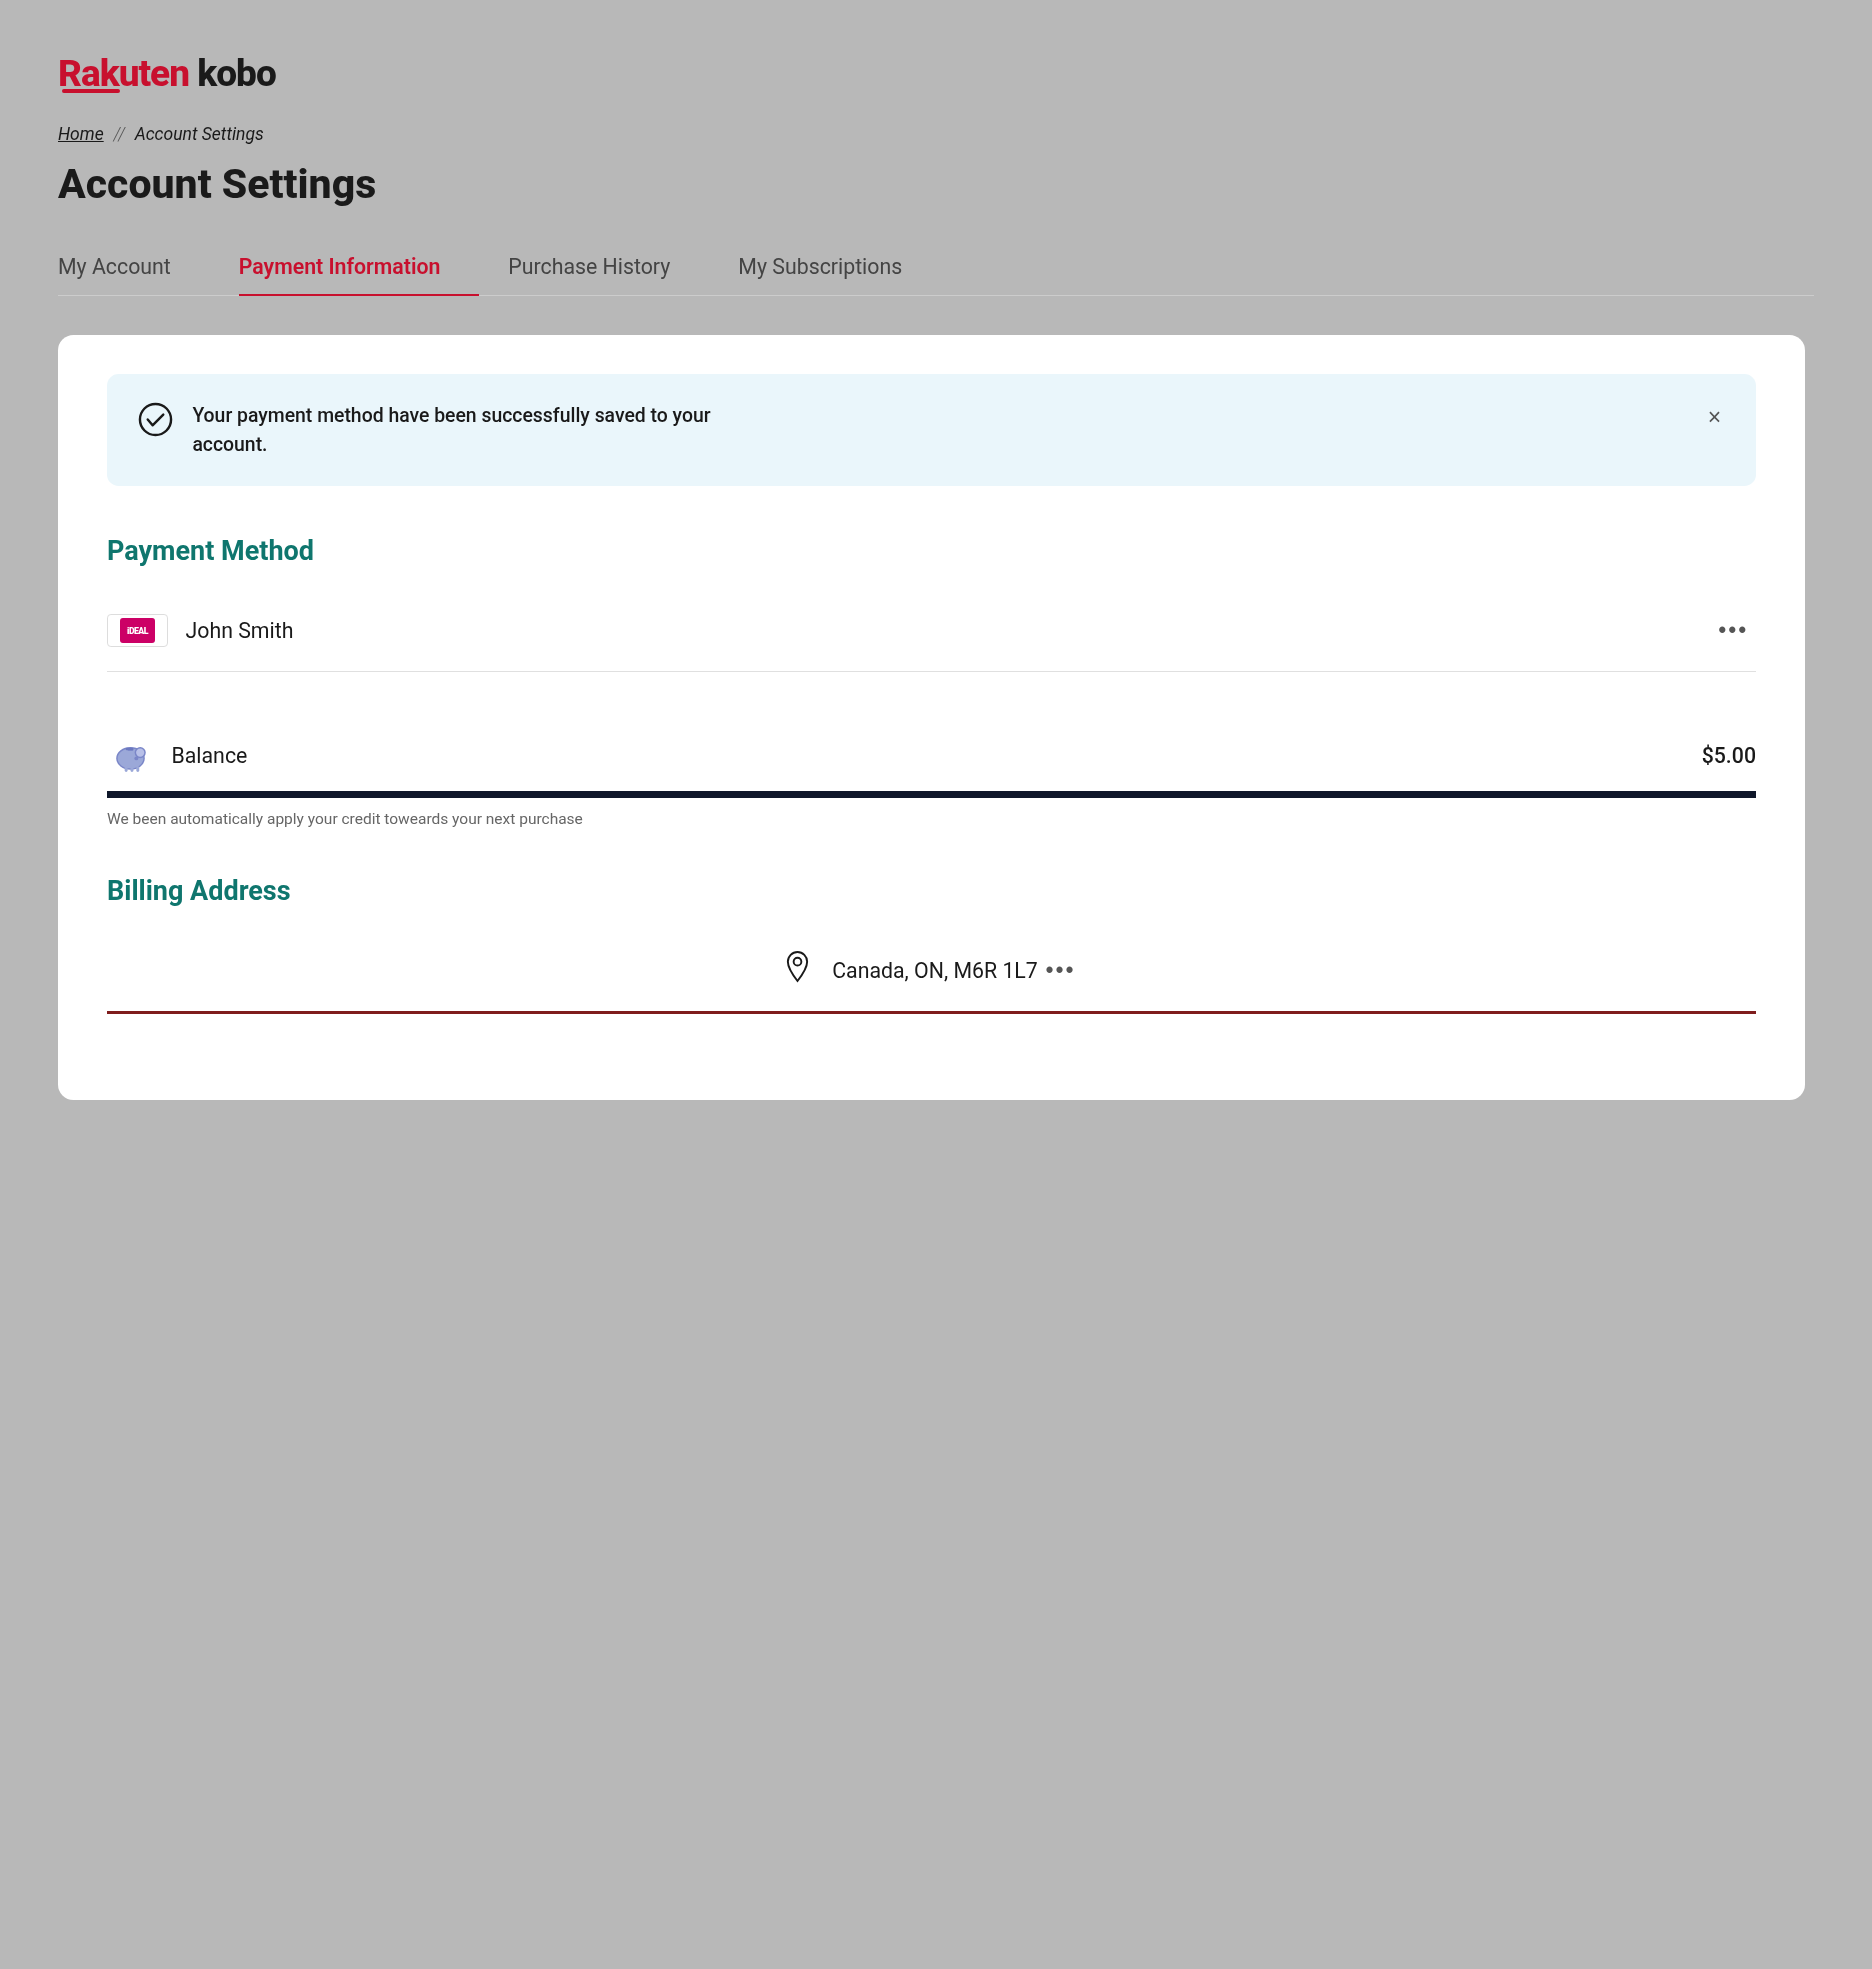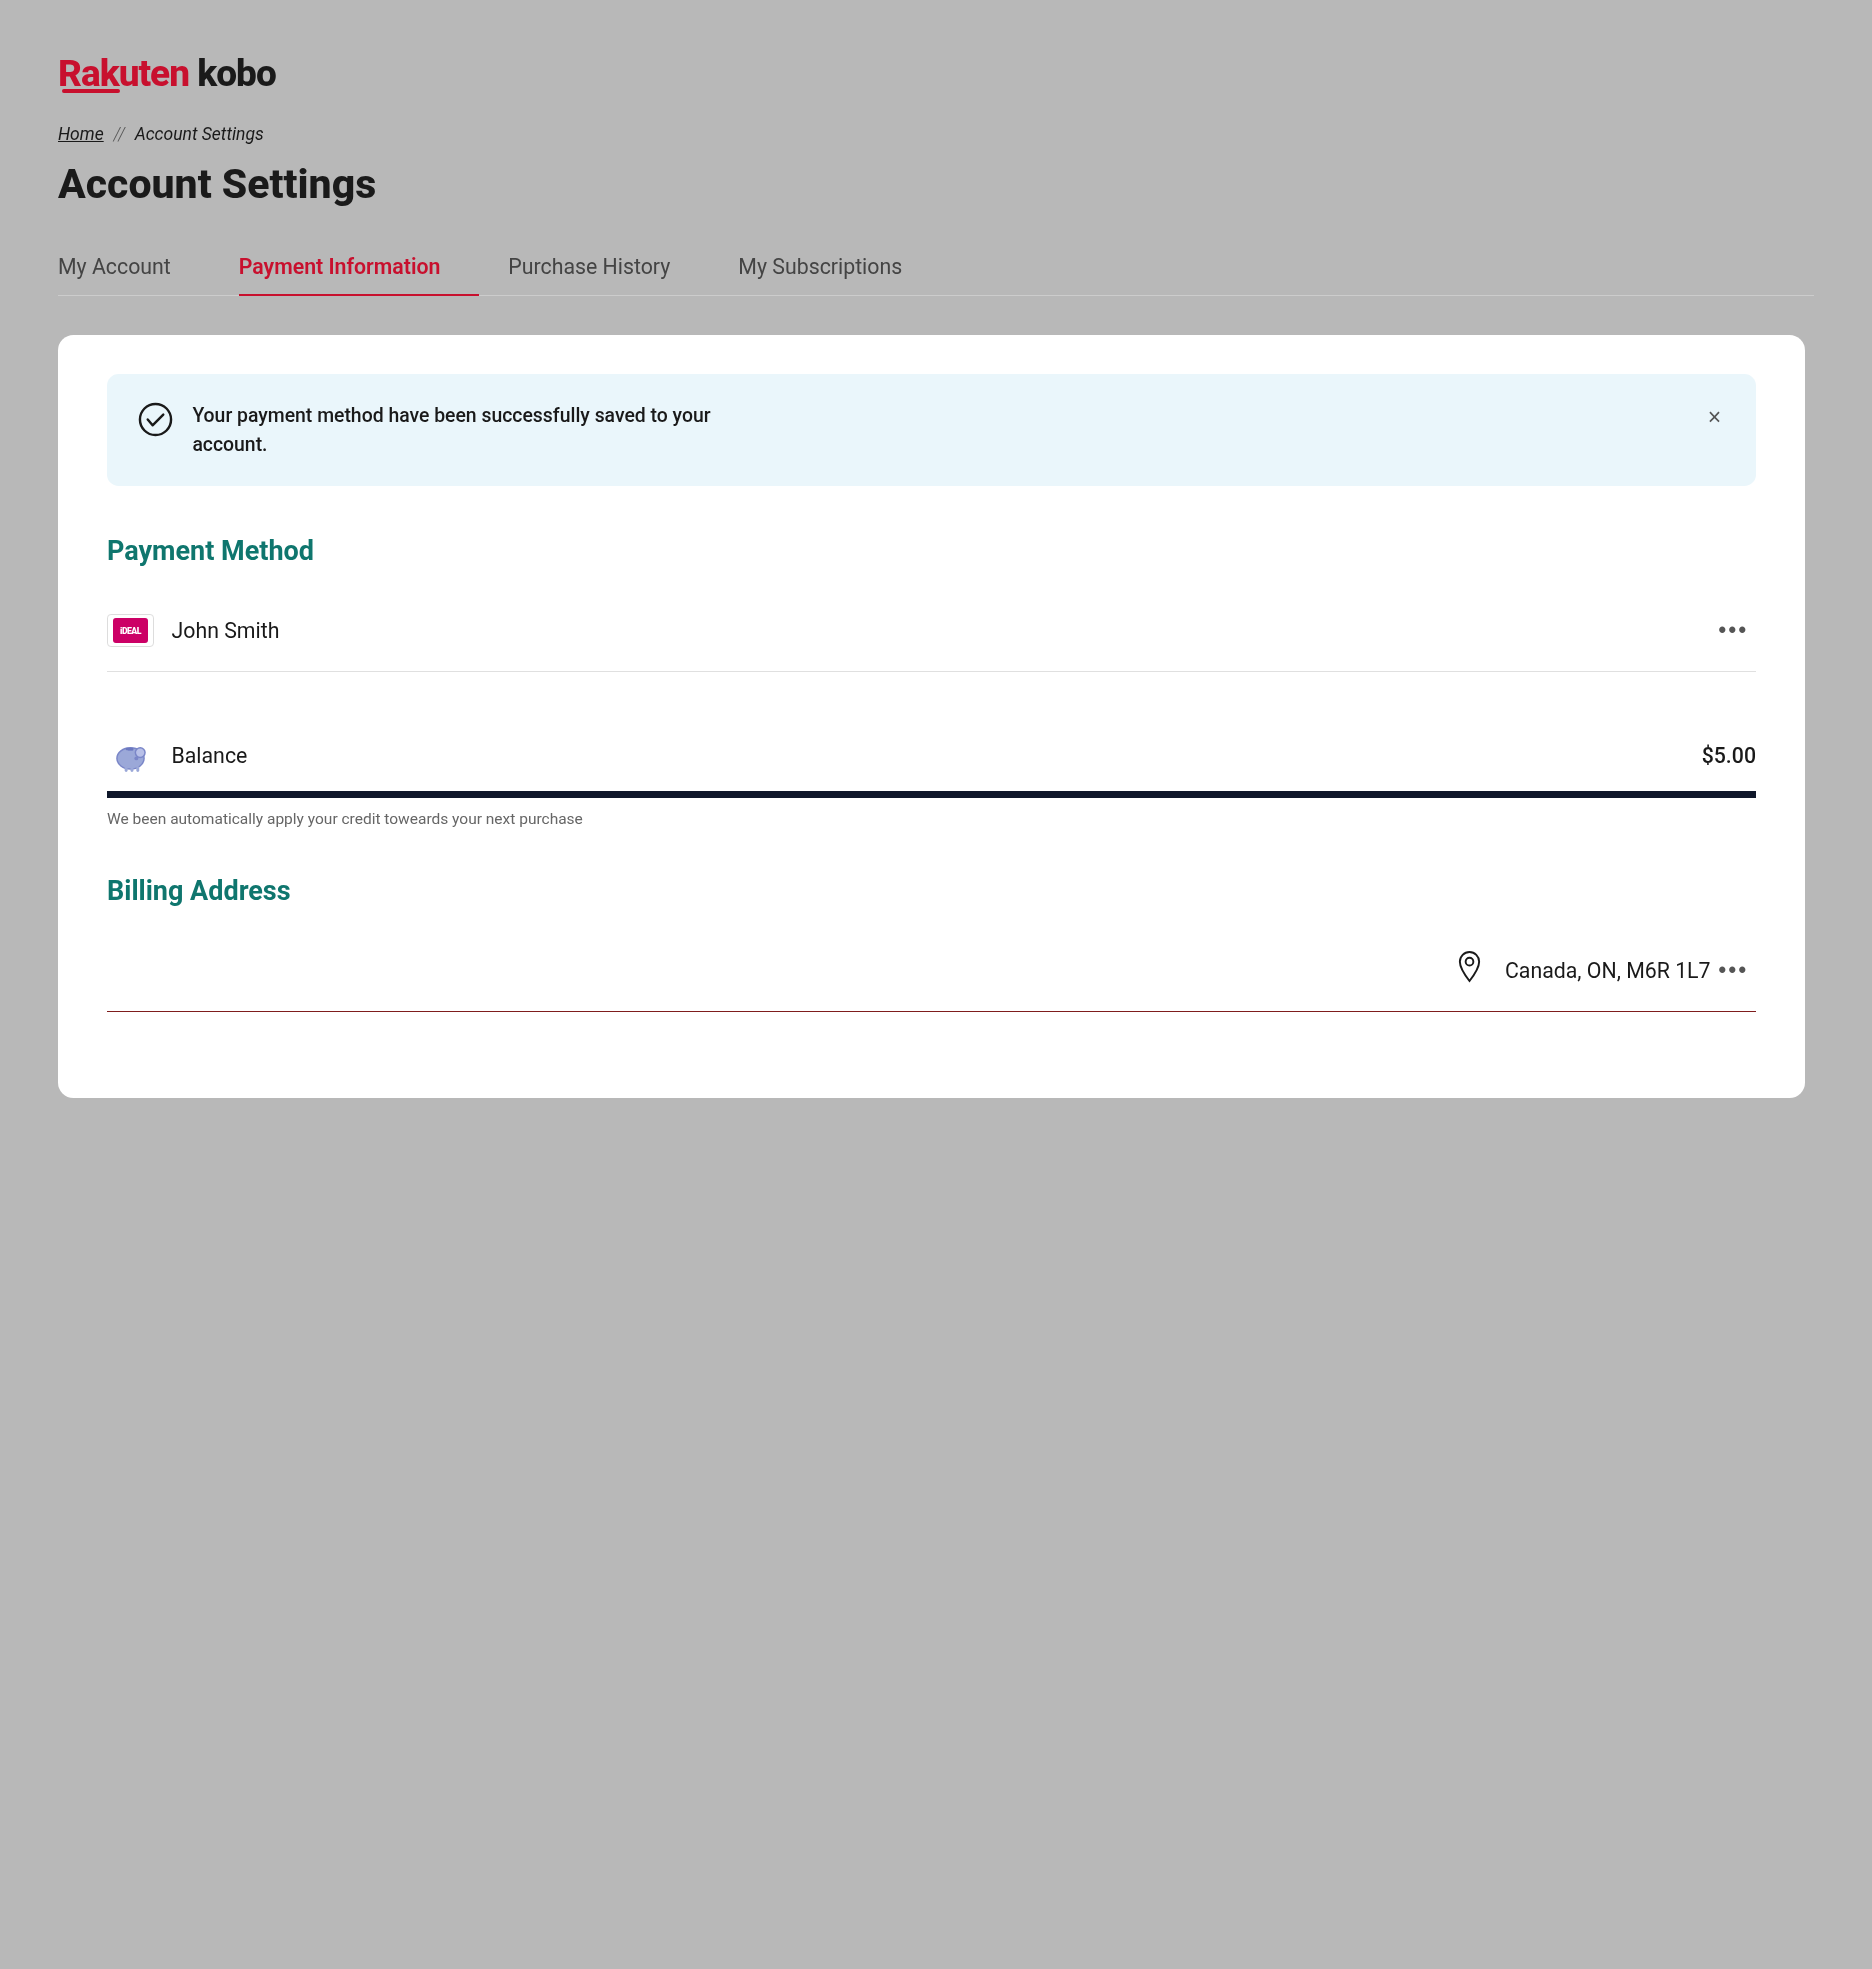--- a/index.html
+++ b/index.html
@@ -191,21 +191,21 @@
       margin-bottom: 7.8px;
     }
 
     .payment-row-left {
       display: flex;
       align-items: center;
       gap: 17.5px;
     }
 
     .payment-icon {
-      width: 47px;
+      width: 61px;
       height: 33px;
       border: 1px solid #ddd;
       border-radius: 3.9px;
       display: flex;
       align-items: center;
       justify-content: center;
       font-size: 9.7px;
       font-weight: 700;
       background: white;
       overflow: hidden;
@@ -291,23 +291,23 @@
     .store-credit-note {
       font-size: 15.5px;
       color: #666;
       margin-top: 11.6px;
     }
 
     
     .billing-row {
       display: flex;
       align-items: center;
-      justify-content: flex-end;
+      justify-content: center;
       padding: 19.4px 0;
-      border-bottom: 1px solid #7f1d1d;
+      border-bottom: 3px solid #7f1d1d;
     }
 
     .billing-left {
       display: flex;
       align-items: center;
       gap: 17.5px;
     }
 
     .location-icon {
       font-size: 27px;

